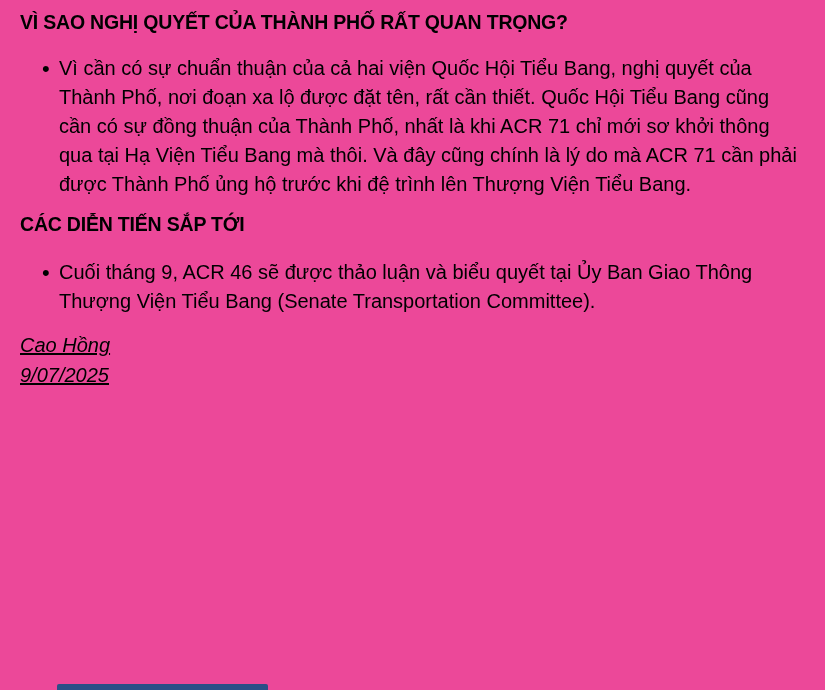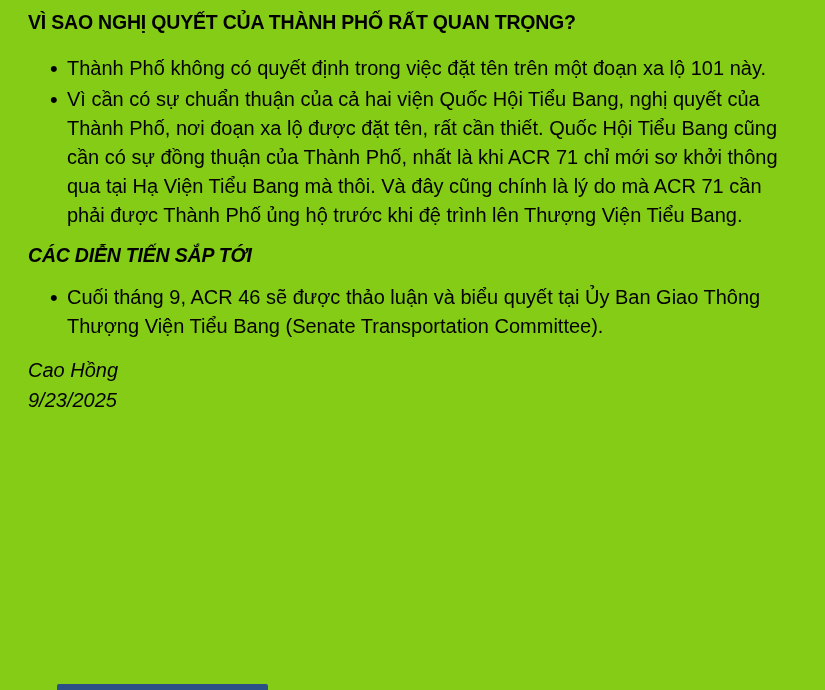--- a/index.html
+++ b/index.html
@@ -4,40 +4,39 @@
 <style>
   html, body {
     margin: 0;
     padding: 0;
     background: #ffffff;
   }
   .page {
     position: relative;
     width: 825px;
     height: 690px;
-    background: #84cc16;
+    background: #ec4899;
     color: #000000;
     font-family: "Liberation Sans", "DejaVu Sans", sans-serif;
     font-size: 20px;
     line-height: 29px;
     box-sizing: border-box;
-    padding: 8px 18px 0 28px;
+    padding: 8px 18px 0 20px;
     overflow: hidden;
   }
   h2.doc-heading {
     font-size: 19.5px;
     font-weight: 700;
     letter-spacing: -0.2px;
     margin: 0 0 18px 0;
     line-height: 28px;
   }
   h2.doc-heading.second {
     margin-top: 11px;
-    margin-bottom: 14px;
-    font-style: italic;
+    margin-bottom: 20px;
   }
   ul.bullet-list {
     list-style: none;
     margin: 0 0 0 0;
     padding: 0;
   }
   ul.bullet-list li {
     position: relative;
     padding-left: 39px;
     padding-right: 4px;
@@ -49,54 +48,52 @@
     left: 22px;
     top: 0;
     font-size: 22px;
     line-height: 29px;
   }
   .signature {
     margin-top: 14px;
     font-style: italic;
     font-size: 20px;
     line-height: 30px;
+    text-decoration: underline;
   }
   .bottom-bar {
     position: absolute;
     left: 57px;
     bottom: 0;
     width: 211px;
     height: 6px;
     border-radius: 2px 2px 0 0;
   }
 </style>
 </head>
 <body>
 
 <div class="page">
 
   <h2 class="doc-heading">VÌ SAO NGHỊ QUYẾT CỦA THÀNH PHỐ RẤT QUAN TRỌNG?</h2>
 
   <ul class="bullet-list">
     <li>
-      <span>Thành Phố không có quyết định trong việc đặt tên trên một đoạn xa lộ 101 này.</span>
-    </li>
-    <li>
       <span>Vì cần có sự chuẩn thuận của cả hai viện Quốc Hội Tiểu Bang, nghị quyết của Thành Phố, nơi đoạn xa lộ được đặt tên, rất cần thiết. Quốc Hội Tiểu Bang cũng cần có sự đồng thuận của Thành Phố, nhất là khi ACR 71 chỉ mới sơ khởi thông qua tại Hạ Viện Tiểu Bang mà thôi. Và đây cũng chính là lý do mà ACR 71 cần phải được Thành Phố ủng hộ trước khi đệ trình lên Thượng Viện Tiểu Bang.</span>
     </li>
   </ul>
 
   <h2 class="doc-heading second">CÁC DIỄN TIẾN SẮP TỚI</h2>
 
   <ul class="bullet-list">
     <li>
       <span>Cuối tháng 9, ACR 46 sẽ được thảo luận và biểu quyết tại Ủy Ban Giao Thông Thượng Viện Tiểu Bang (Senate Transportation Committee).</span>
     </li>
   </ul>
 
   <div class="signature">
     <div>Cao Hồng</div>
-    <div>9/23/2025</div>
+    <div>9/07/2025</div>
   </div>
 
   <div class="bottom-bar" style="background: rgb(43, 79, 135);"></div>
 
 </div>
 
 </body></html>

